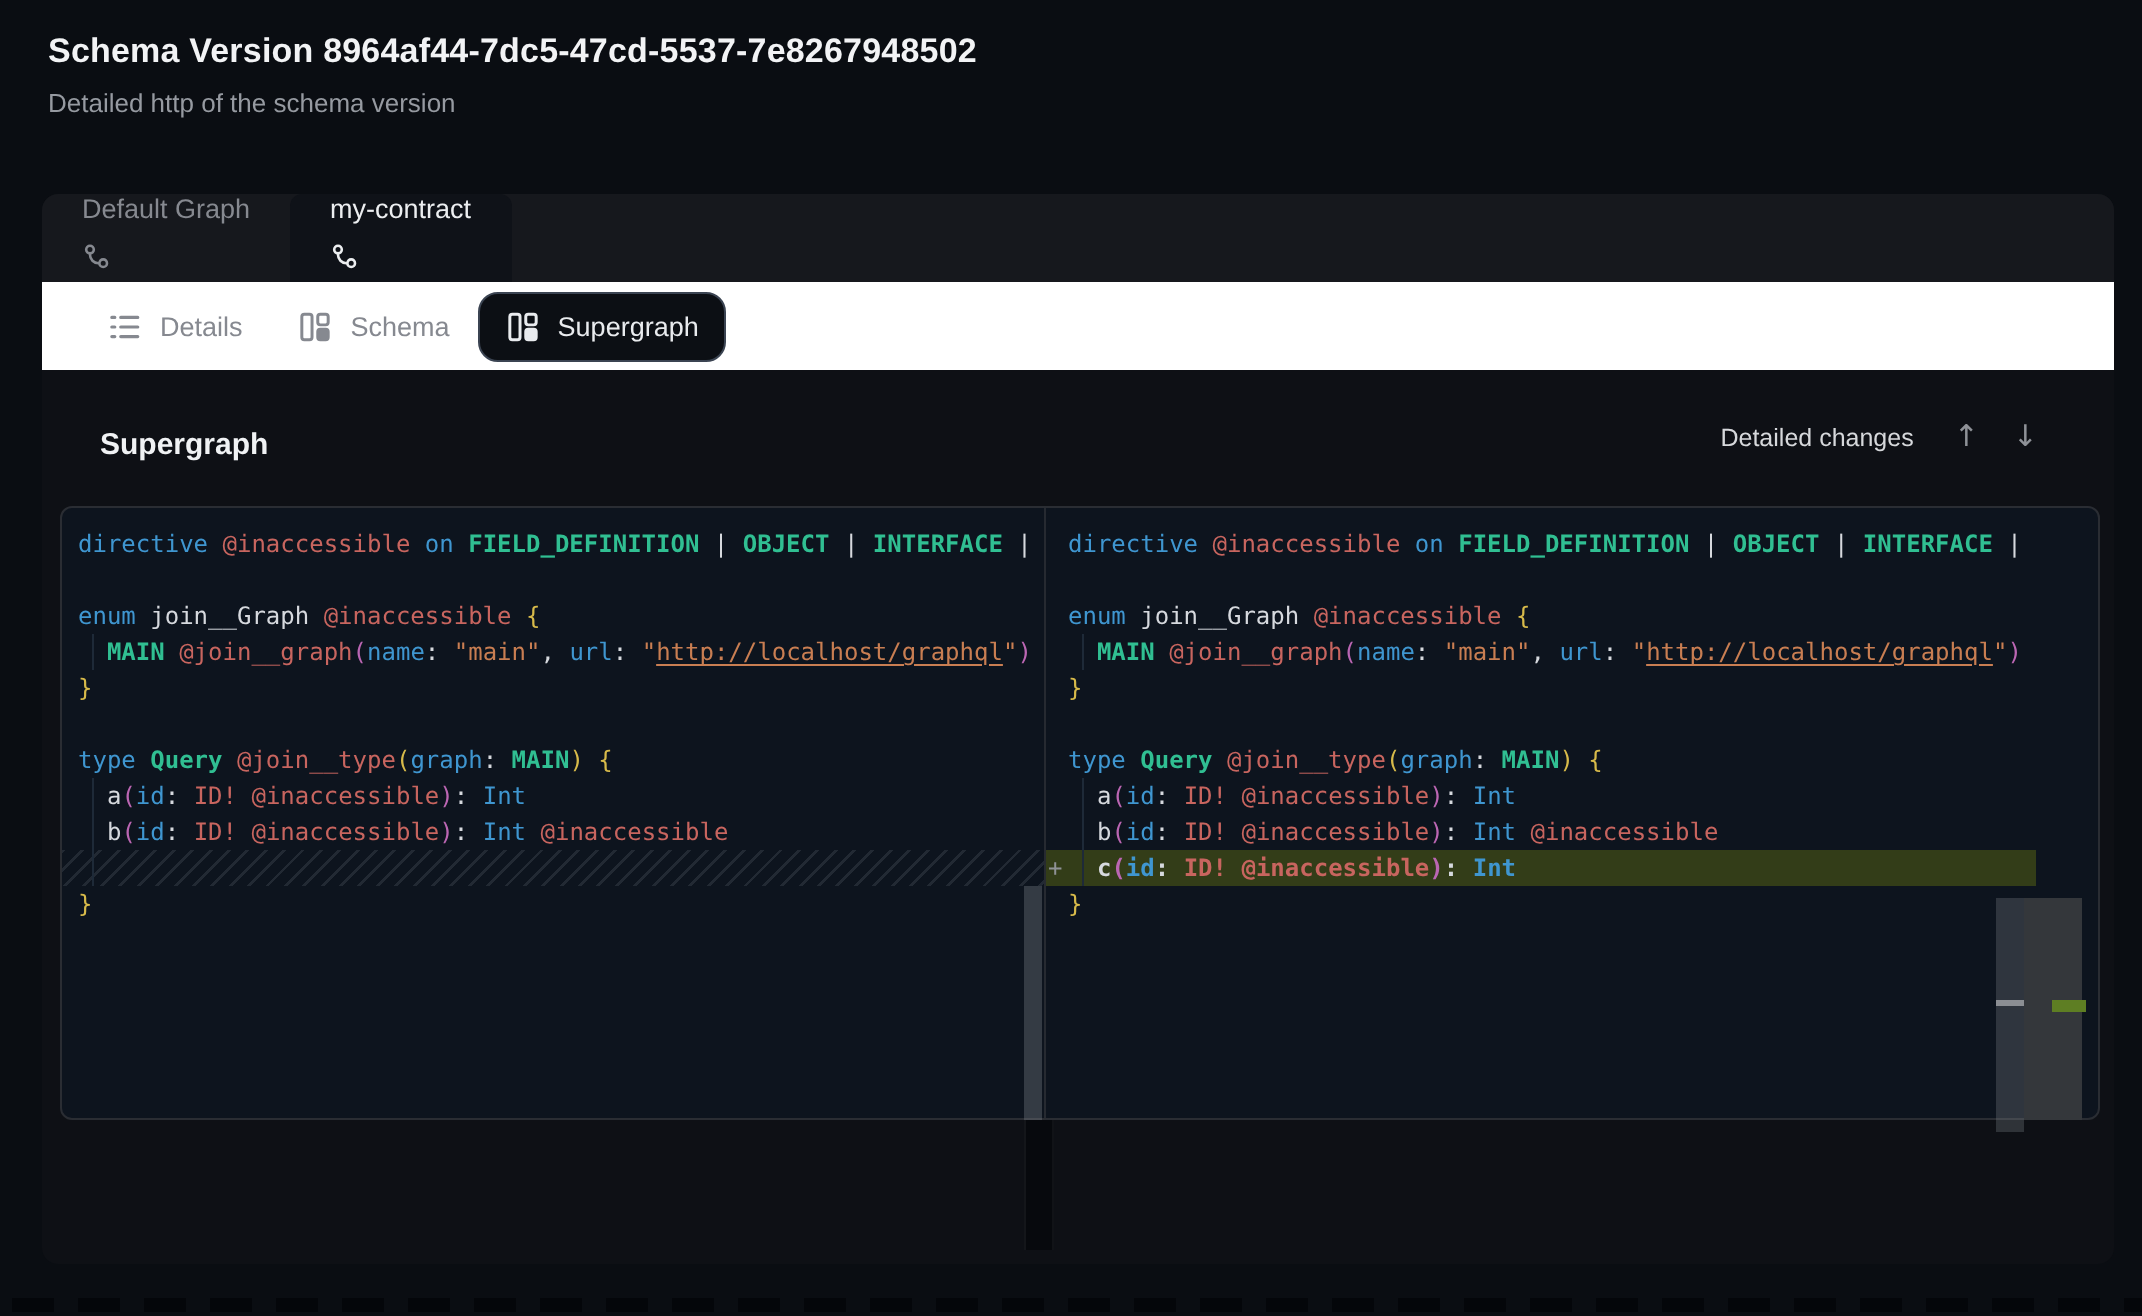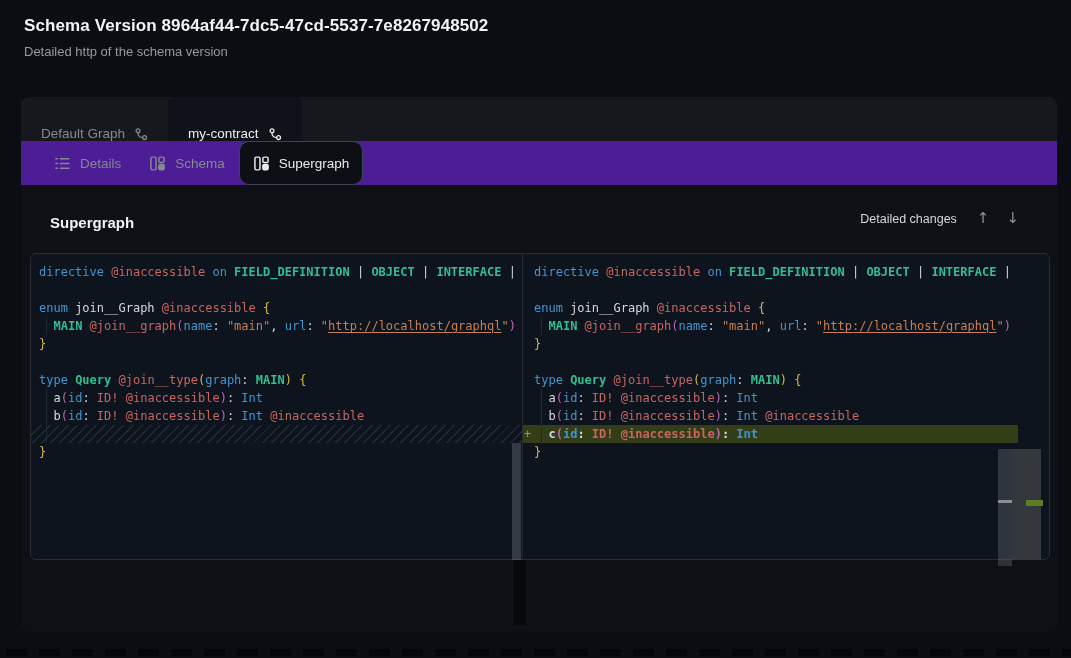--- a/index.html
+++ b/index.html
@@ -4,25 +4,25 @@
 <style>
   html,body{margin:0;padding:0;background:#0a0d12;}
   body{width:1071px;height:658px;position:relative;overflow:hidden;
        font-family:"Liberation Sans",sans-serif;-webkit-font-smoothing:antialiased;}
   .hdr-title{position:absolute;left:24px;top:16px;font-size:17px;font-weight:bold;color:#f2f3f5;letter-spacing:.1px;}
   .hdr-sub{position:absolute;left:24px;top:44px;font-size:13px;color:#969aa1;}
 
   .card{position:absolute;left:21px;top:97px;width:1036px;height:535px;background:#0e1015;border-radius:8px;}
 
   .tabstrip{position:absolute;left:0;top:0;right:0;height:44px;background:#16181d;border-radius:8px 8px 0 0;display:flex;}
-  .tab{display:flex;align-items:flex-end;gap:9px;height:100%;padding:0 20px;font-size:13.5px;color:#868990;cursor:pointer;}
+  .tab{display:flex;align-items:flex-start;gap:9px;height:100%;padding:0 20px;font-size:13.5px;color:#868990;cursor:pointer;flex-direction:column;}
   .tab.active{background:#0f1218;color:#eceef0;border-radius:6px 6px 0 0;}
   .tab .ic{display:flex;align-items:center;}
 
-  .subtabs{position:absolute;left:0;top:44px;right:0;height:44px;background:#4c1d95;display:flex;padding-left:19px;}
+  .subtabs{position:absolute;left:0;top:44px;right:0;height:44px;background:#ffffff;display:flex;align-items:center;padding-left:19px;}
   .subtab{display:flex;align-items:center;gap:9px;padding:8px 13px;font-size:13.5px;color:#868990;cursor:pointer;border:1px solid transparent;border-radius:10px;}
   .subtab.selected{color:#e9ebee;border-color:#3b4452;background:#0c0f14;}
   .subtab .ic{display:flex;align-items:center;}
 
   .panel-title{position:absolute;left:29px;top:117px;font-size:15px;font-weight:bold;color:#f0f2f4;}
   .navgrp{position:absolute;right:38px;top:114px;display:flex;align-items:center;gap:17px;}
   .navgrp .lbl{font-size:12.5px;color:#d6d8db;margin-right:3px;}
   .navbtn{background:none;border:none;padding:0;font-size:15px;color:#8e9197;cursor:pointer;font-family:"DejaVu Sans",sans-serif;line-height:1;}
 
   .editor{position:absolute;left:9px;top:156px;width:1020px;height:307px;box-sizing:border-box;

